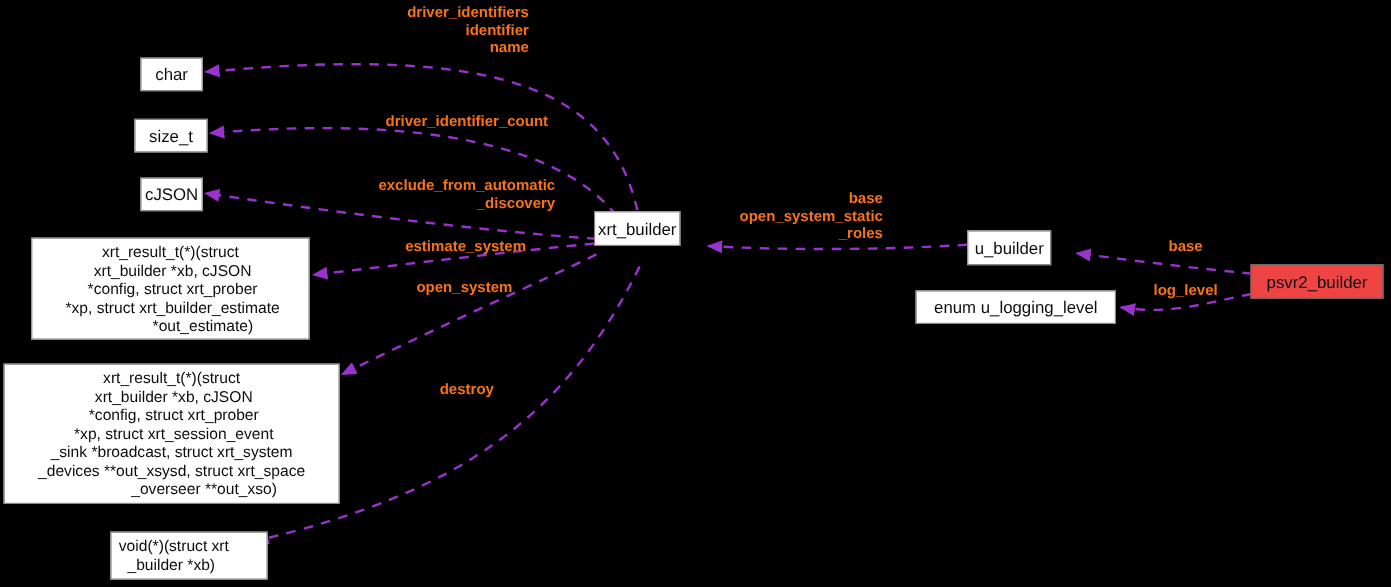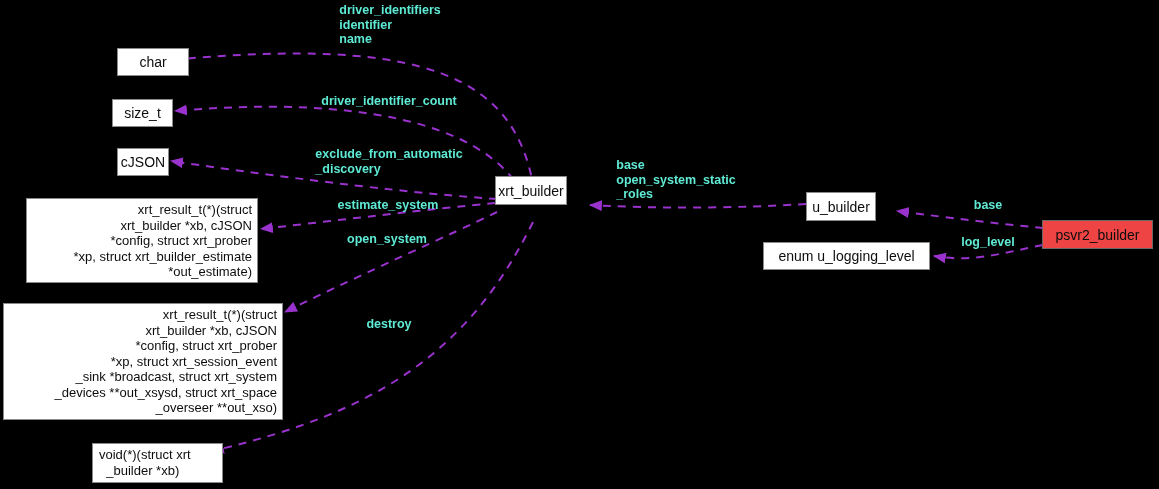--- a/index.html
+++ b/index.html
@@ -3,38 +3,38 @@
 <meta charset="utf-8">
 <style>
   html,body{margin:0;padding:0;background:#000;}
   .canvas{position:relative;width:1159px;height:489px;background:#000;overflow:hidden;
           font-family:"Liberation Sans","DejaVu Sans",sans-serif;}
   svg.edges{position:absolute;left:0;top:0;width:1159px;height:489px;pointer-events:none;}
 
   .node{position:absolute;background:#ffffff;border:1.5px solid #8a8a8a;color:#0d0d0d;
         box-sizing:border-box;display:flex;align-items:center;justify-content:center;
         font-size:14px;white-space:pre;}
-  .node.fn{justify-content:flex-start;align-items:flex-start;text-align:right;
+  .node.fn{justify-content:flex-start;align-items:flex-start;text-align:center;
            font-size:13px;line-height:15.5px;padding:3px 5px;display:block;}
   .node.main{background:#ef4444;border-color:#686868;}
 
-  #n-char{left:117px;top:48px;width:72px;height:28px;}
+  #n-char{left:117px;top:48px;width:52px;height:28px;}
   #n-sizet{left:112px;top:99px;width:61px;height:28px;}
   #n-bool{left:117px;top:148px;width:52px;height:28px;}
   #n-fnest{left:26px;top:198px;width:232px;height:85px;}
   #n-fnopen{left:3px;top:303px;width:280px;height:117px;}
   #n-fndestroy{left:78px;top:443px;width:131px;height:40px;font-size:13px;line-height:16px;
                display:block;text-align:left;padding:3px 6px;margin-left:14px;}
   #n-xrtbuilder{left:495px;top:176px;width:72px;height:29px;}
   #n-ubuilder{left:806px;top:192px;width:70px;height:29px;}
   #n-ulog{left:763px;top:242px;width:167px;height:28px;}
   #n-psvr2{left:1042px;top:220px;width:111px;height:29px;}
 
-  .elabel{position:absolute;color:#5eead4;font-weight:bold;font-size:12.5px;
-          line-height:14.5px;white-space:pre-line;text-align:left;transform:translateX(-50%);}
+  .elabel{position:absolute;color:#f97316;font-weight:bold;font-size:12.5px;
+          line-height:14.5px;white-space:pre-line;text-align:right;transform:translateX(-50%);}
   #l-drivers{left:390px;top:3px;}
   #l-count{left:389px;top:94px;}
   #l-exclude{left:389px;top:147px;}
   #l-estimate{left:388px;top:198px;}
   #l-open{left:387px;top:232px;}
   #l-destroy{left:389px;top:317px;}
   #l-umembers{left:676px;top:158px;}
   #l-base{left:988px;top:198px;}
   #l-loglevel{left:988px;top:235px;}
 </style>

